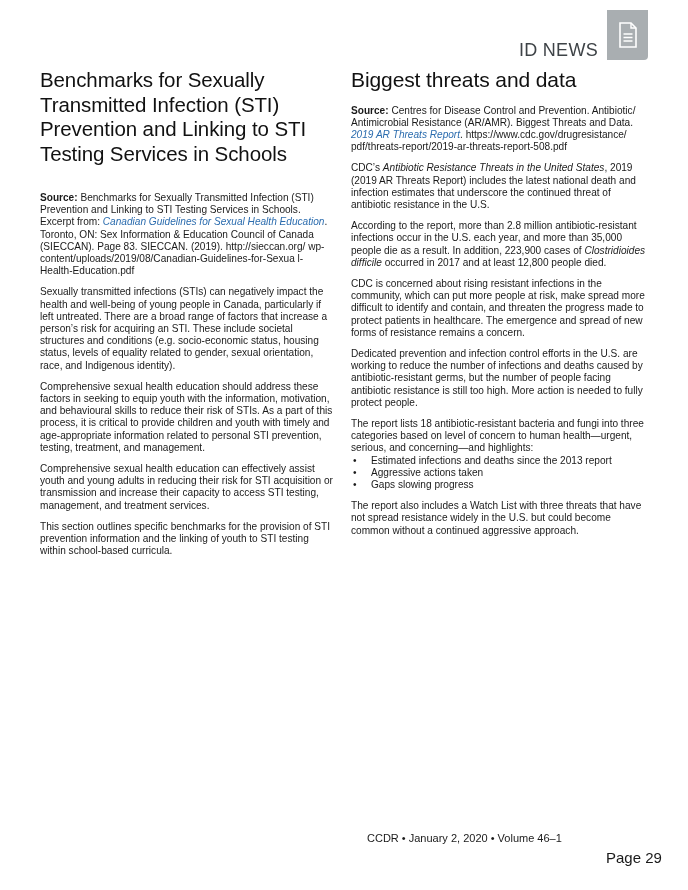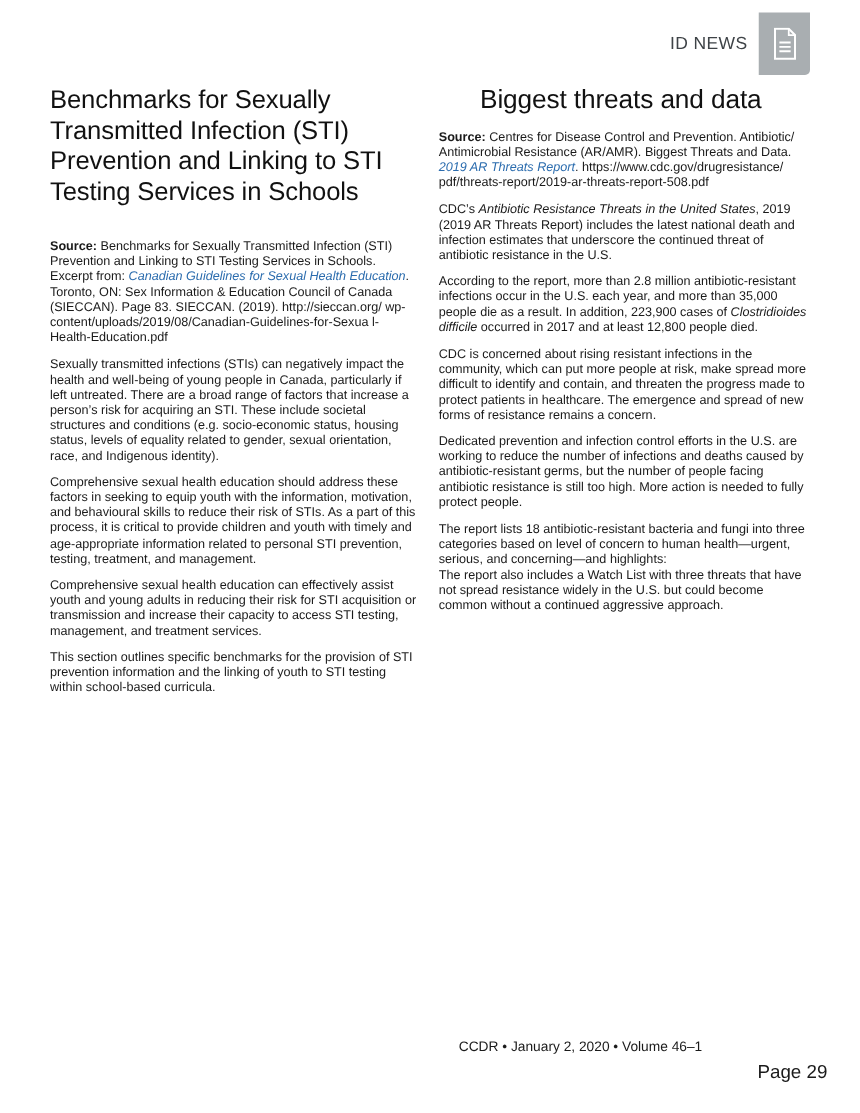--- a/index.html
+++ b/index.html
@@ -1,37 +1,37 @@
 <!DOCTYPE html>
 <html><head>
   <meta charset="utf-8">
   <style>
     html, body { margin: 0; padding: 0; background: #ffffff; }
     body {
       width: 688px; height: 890px; position: relative; overflow: hidden;
       font-family: "Liberation Sans", sans-serif; color: #1a1a1a;
     }
     .header-label {
-      position: absolute; right: 90px; top: 26px;
-      font-size: 14px; letter-spacing: 0.3px; color: #3e4347;
+      position: absolute; right: 90px; top: 40px;
+      font-size: 18px; letter-spacing: 0.3px; color: #3e4347;
     }
     .header-icon {
       position: absolute; left: 607px; top: 10px; width: 41px; height: 50px;
       background: #a9aeb1; border-bottom-right-radius: 4px;
       display: flex; align-items: center; justify-content: center;
     }
     .col { position: absolute; top: 68px; }
     .col-left { left: 40px; width: 293px; }
     .col-right { left: 351px; width: 298px; }
     h1 {
       margin: 0; font-weight: normal; font-size: 20.5px; line-height: 24.5px;
       color: #111; letter-spacing: -0.1px;
     }
     .col-left h1 { margin-bottom: 26px; }
-    .col-right h1 { margin-top: 0; margin-bottom: 12px; font-size: 21px; margin-left: 33px; }
+    .col-right h1 { margin-top: 0; margin-bottom: 12px; font-size: 21px; }
     p {
       margin: 0 0 9px 0; font-size: 10.1px; line-height: 12.2px; color: #1a1a1a;
     }
     p b { font-weight: bold; }
     .link { color: #2b6cae; font-style: italic; }
     em { font-style: italic; }
     ul.bullets { list-style: none; margin: 0 0 9px 0; padding: 0; }
     ul.bullets li {
       font-size: 10.1px; line-height: 12.2px; position: relative; padding-left: 20px;
     }
@@ -74,17 +74,22 @@
 <div class="col col-right">
   <h1>Biggest threats and data</h1>
   <p>
     <b>Source:</b><span> Centres for Disease Control and Prevention. Antibiotic/ Antimicrobial Resistance (AR/AMR). Biggest Threats and Data. </span><span class="link">2019 AR Threats Report</span><span>. https://www.cdc.gov/drugresistance/ pdf/threats-report/2019-ar-threats-report-508.pdf</span>
   </p>
   <p><span>CDC’s </span><em>Antibiotic Resistance Threats in the United States</em><span>, 2019 (2019 AR Threats Report) includes the latest national death and infection estimates that underscore the continued threat of antibiotic resistance in the U.S.</span></p>
   <p><span>According to the report, more than 2.8 million antibiotic-resistant infections occur in the U.S. each year, and more than 35,000 people die as a result. In addition, 223,900 cases of </span><em>Clostridioides difficile</em><span> occurred in 2017 and at least 12,800 people died.</span></p>
   <p>CDC is concerned about rising resistant infections in the community, which can put more people at risk, make spread more difficult to identify and contain, and threaten the progress made to protect patients in healthcare. The emergence and spread of new forms of resistance remains a concern.</p>
   <p>Dedicated prevention and infection control efforts in the U.S. are working to reduce the number of infections and deaths caused by antibiotic-resistant germs, but the number of people facing antibiotic resistance is still too high. More action is needed to fully protect people.</p>
   <p class="p-tight">The report lists 18 antibiotic-resistant bacteria and fungi into three categories based on level of concern to human health—urgent, serious, and concerning—and highlights:</p>
+  <ul class="bullets">
+    <li>Estimated infections and deaths since the 2013 report</li>
+    <li>Aggressive actions taken</li>
+    <li>Gaps slowing progress</li>
+  </ul>
   <p>The report also includes a Watch List with three threats that have not spread resistance widely in the U.S. but could become common without a continued aggressive approach.</p>
 </div>
 
 <div class="footer">CCDR • January 2, 2020 • Volume 46–1</div>
 <div class="footer-page">Page 29</div>
 
 </body></html>

